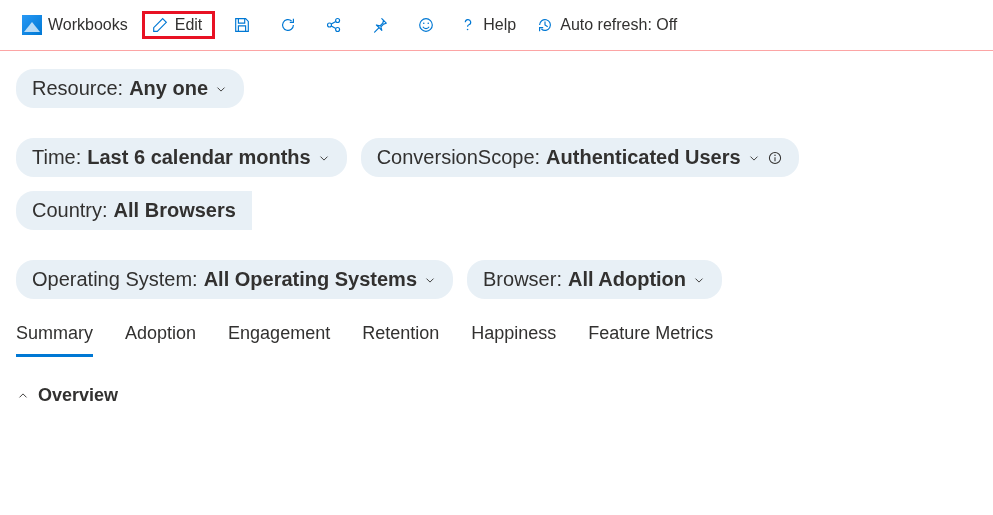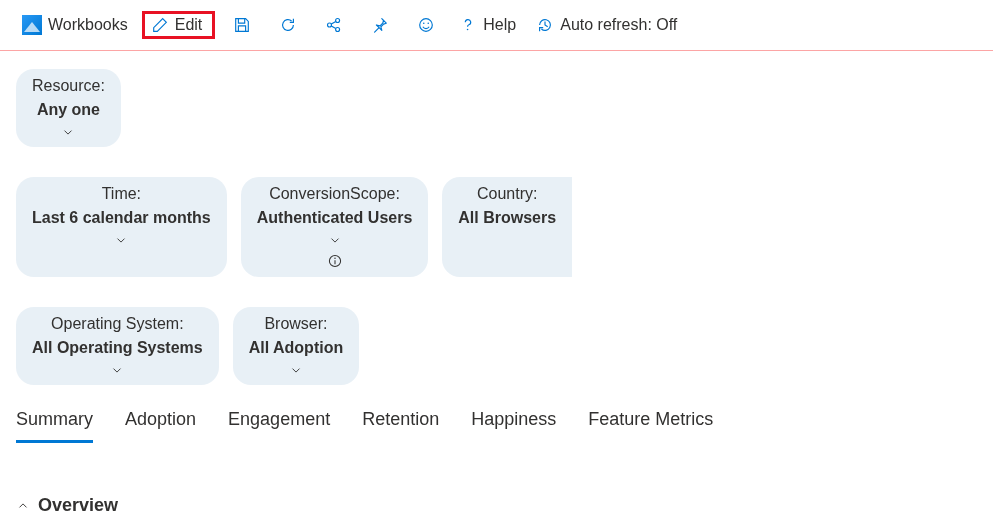--- a/index.html
+++ b/index.html
@@ -12,32 +12,32 @@
     .tb-label { font-size: 16px; color: #323130; }
     .tb-icon { width: 18px; height: 18px; display: flex; align-items: center; justify-content: center; }
     .icon-btn { padding: 6px 10px; cursor: pointer; display: flex; align-items: center; }
     .highlight-box { border: 3px solid #e81123; padding: 2px 10px 2px 6px; display: flex; align-items: center; gap: 8px; }
     svg { display: block; }
     .blue-stroke { stroke: #0078d4; stroke-width: 1.3; fill: none; }
     .dark-stroke { stroke: #323130; stroke-width: 1.3; fill: none; }
     
     .filter-area { padding: 18px 16px 0 16px; display: flex; flex-wrap: wrap; gap: 12px; }
     .filter-row { width: 100%; display: flex; flex-wrap: wrap; gap: 14px; margin-bottom: 18px; }
-    .pill { background: #e8f0f6; border-radius: 18px; padding: 8px 16px; display: inline-flex; align-items: center; gap: 6px; font-size: 16px; color: #323130; cursor: pointer; white-space: nowrap; flex-direction: column; }
+    .pill { background: #e8f0f6; border-radius: 18px; padding: 8px 16px; display: inline-flex; align-items: center; gap: 6px; font-size: 20px; color: #323130; cursor: pointer; white-space: nowrap; }
     .pill .k { font-weight: 400; }
     .pill .v { font-weight: 600; }
     .chev { width: 14px; height: 14px; }
     .info-ic { width: 16px; height: 16px; }
     
     .tabs { display: flex; gap: 32px; padding: 18px 16px 0 16px; font-size: 18px; }
     .tab { padding-bottom: 10px; cursor: pointer; color: #323130; }
     .tab.active { color: #323130; border-bottom: 3px solid #0078d4; font-weight: 400; }
     
     .section { padding: 28px 16px 10px 16px; }
-    .section-hdr { display: flex; align-items: center; gap: 8px; font-size: 18px; font-weight: 600; color: #323130; cursor: pointer; margin-top: 24px; }
+    .section-hdr { display: flex; align-items: center; gap: 8px; font-size: 18px; font-weight: 600; color: #323130; cursor: pointer; }
     .caret { width: 14px; height: 14px; }
     .big-title { font-size: 36px; font-weight: 700; color: #1b1a19; margin-top: 10px; }
   </style>
 </head>
 <body>
 
 <div class="toolbar">
   <div class="tb-group">
     <div class="tb-logo"></div>
     <span class="tb-label">Workbooks</span>

